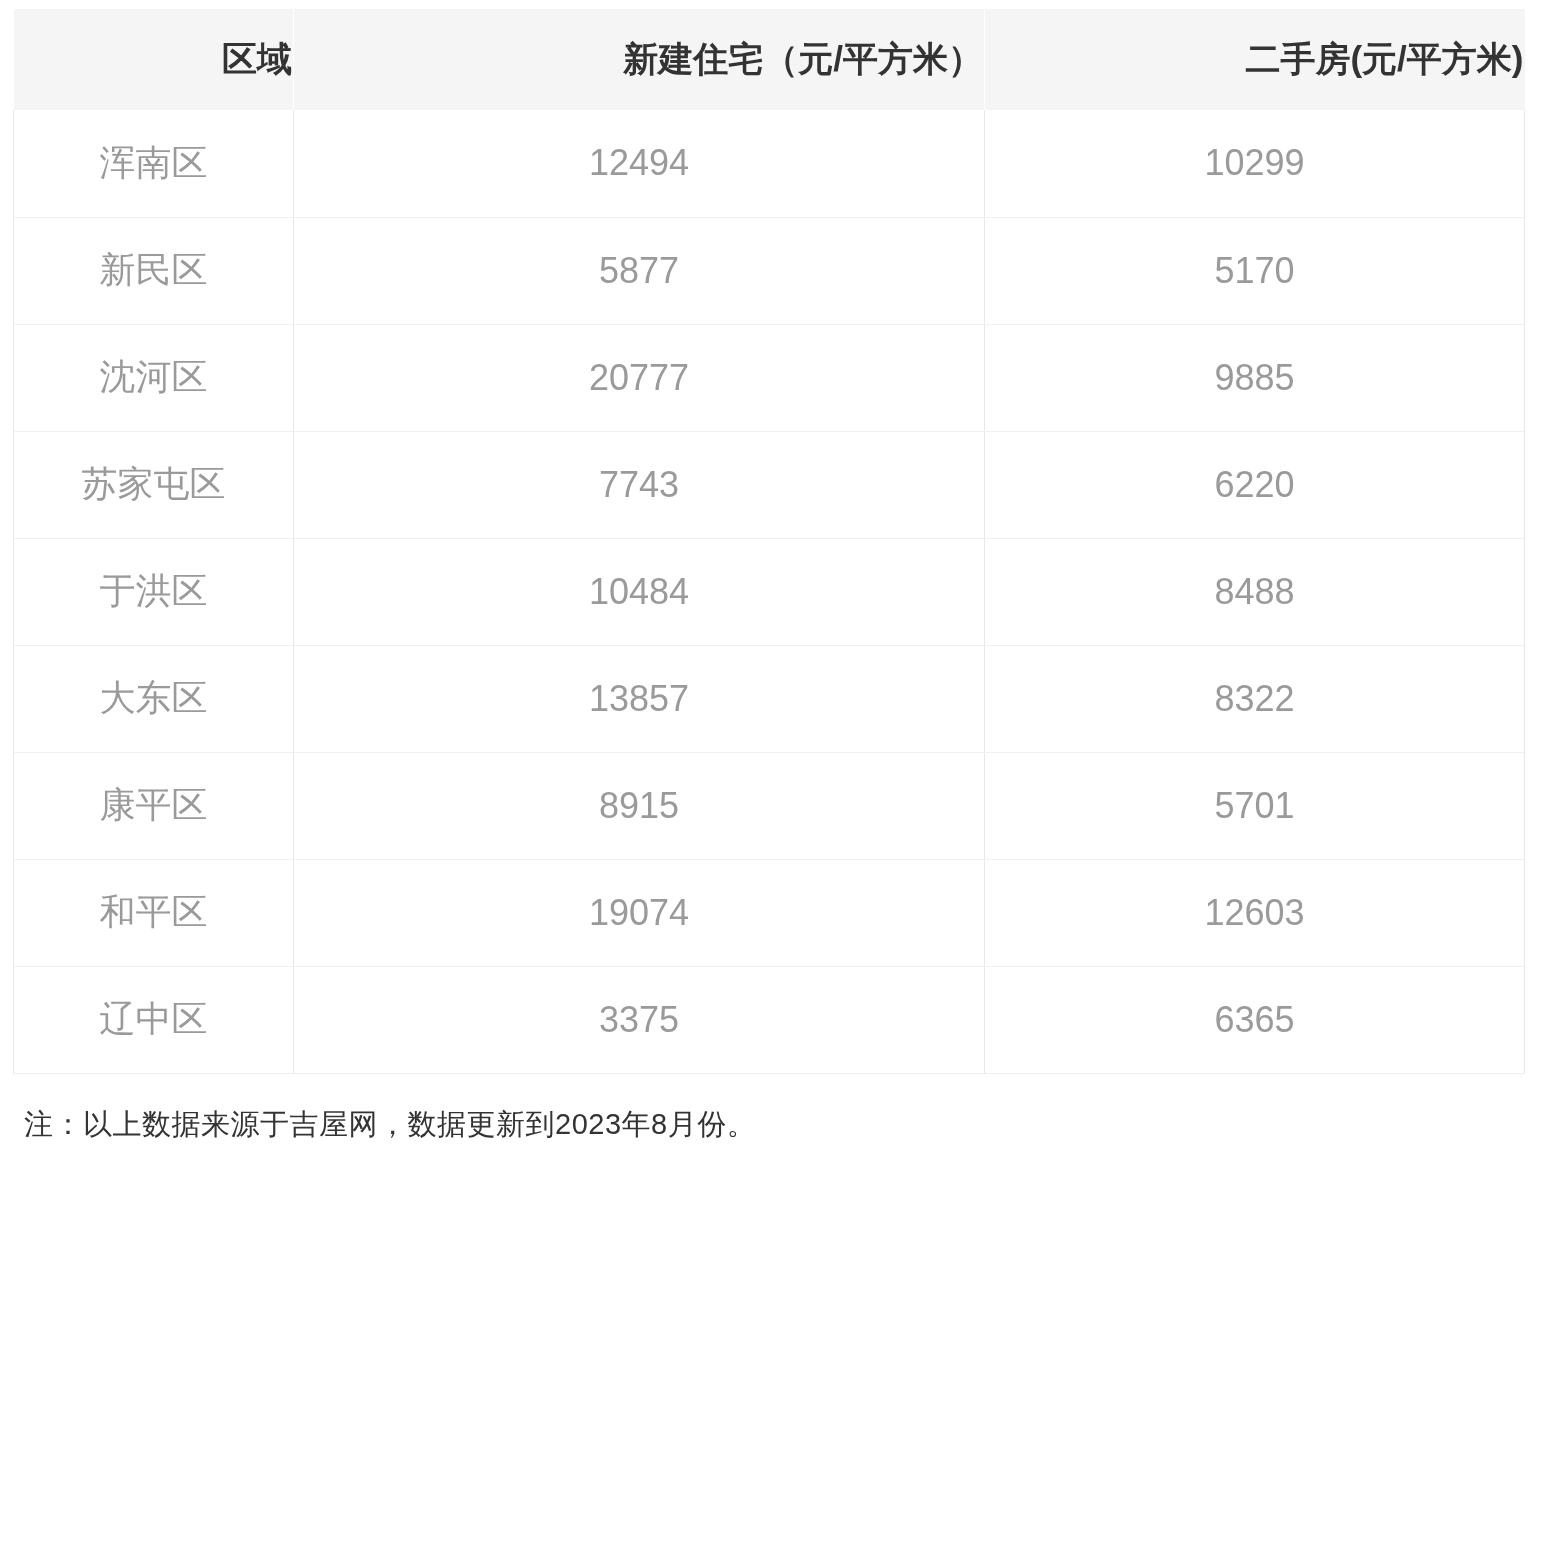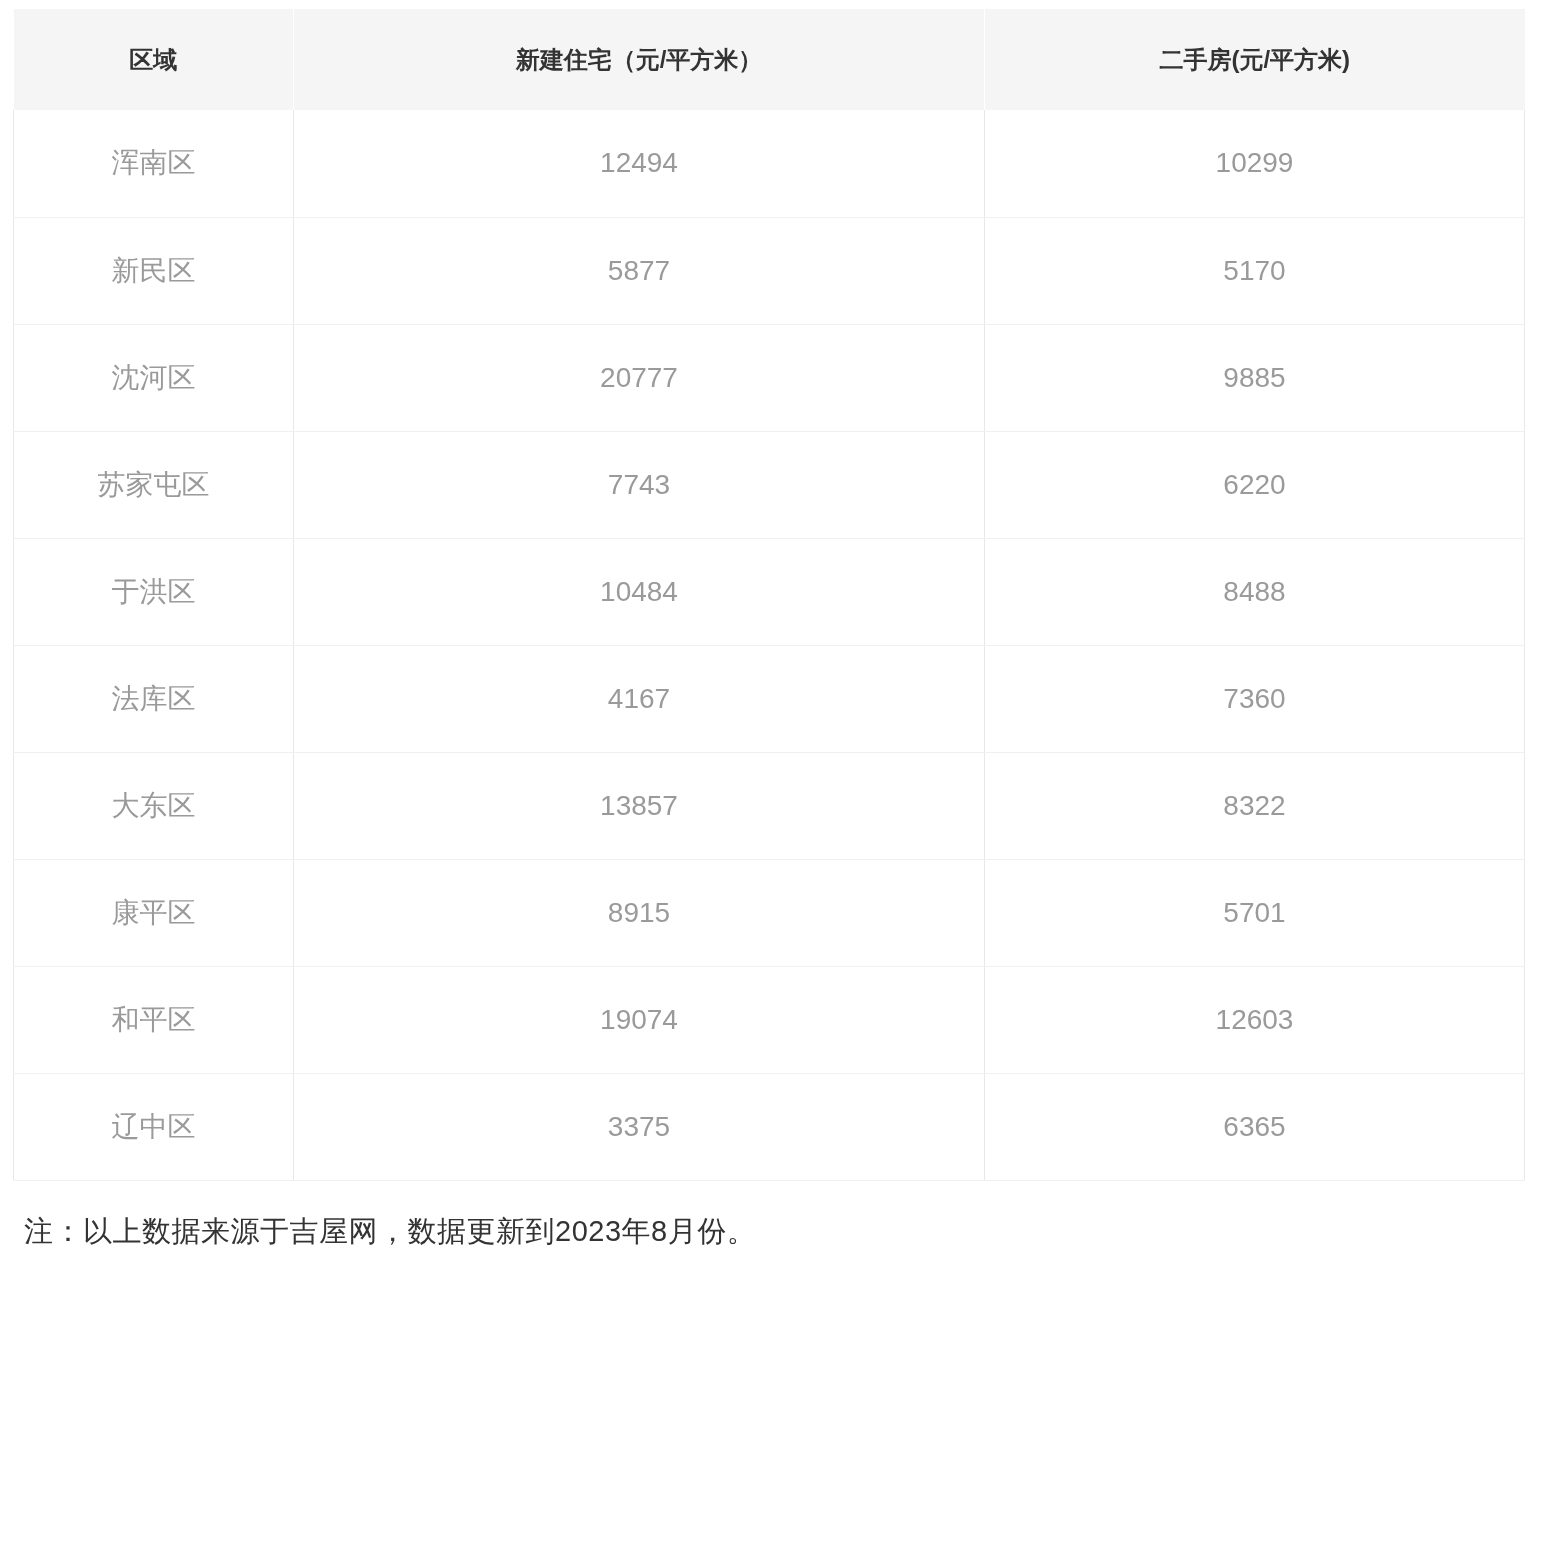--- a/index.html
+++ b/index.html
@@ -24,34 +24,34 @@
   }
   table.price-table{
     width:1511px;
     border-collapse:collapse;
     table-layout:fixed;
   }
   .price-table th{
     height:101px;
     background:var(--header-bg);
     color:var(--header-text);
-    font-size:24px;
+    font-size:35px;
     font-weight:bold;
-    text-align:center;
+    text-align:right;
     vertical-align:middle;
     border-left:1px solid #ffffff;
   }
   .price-table th:first-child{border-left:none;}
   .price-table th:nth-child(1){width:280px;}
   .price-table th:nth-child(2){width:691px;}
   .price-table th:nth-child(3){width:540px;}
   .price-table td{
     height:107px;
     color:var(--body-text);
-    font-size:28px;
+    font-size:36px;
     text-align:center;
     vertical-align:middle;
     border-left:1px solid var(--border-v);
     border-right:1px solid var(--border-v);
     border-top:1px solid var(--border-h);
     border-bottom:1px solid var(--border-h);
     background:#ffffff;
     overflow:hidden;
     white-space:nowrap;
   }
@@ -95,25 +95,20 @@
           <td>苏家屯区</td>
           <td>7743</td>
           <td>6220</td>
         </tr>
         <tr>
           <td>于洪区</td>
           <td>10484</td>
           <td>8488</td>
         </tr>
         <tr>
-          <td>法库区</td>
-          <td>4167</td>
-          <td>7360</td>
-        </tr>
-        <tr>
           <td>大东区</td>
           <td>13857</td>
           <td>8322</td>
         </tr>
         <tr>
           <td>康平区</td>
           <td>8915</td>
           <td>5701</td>
         </tr>
         <tr>

